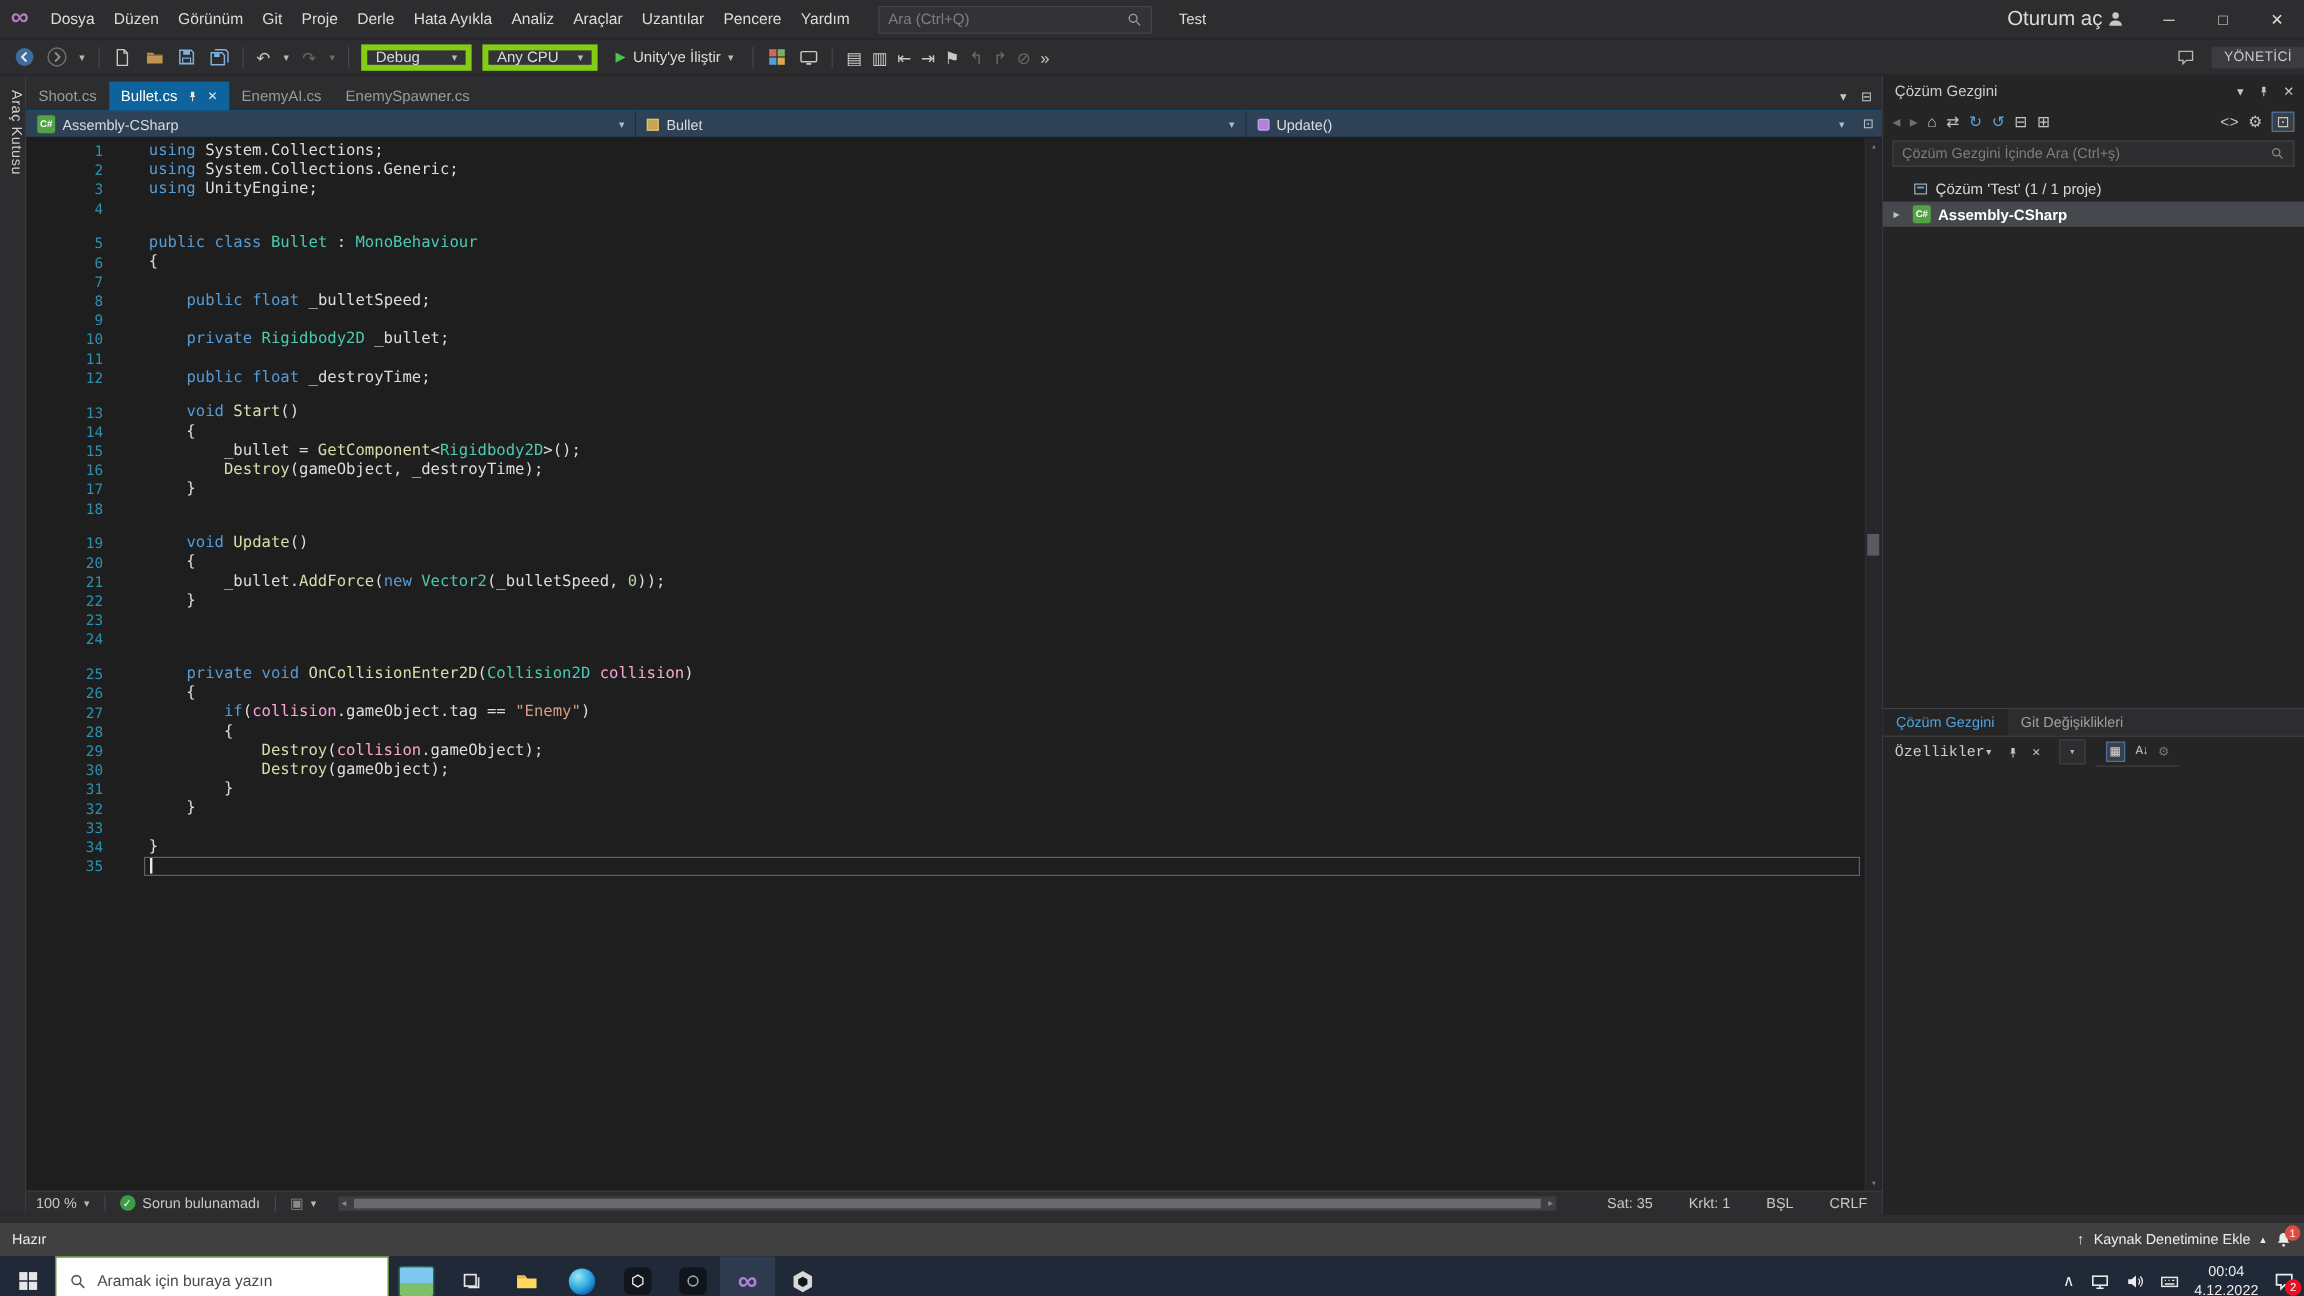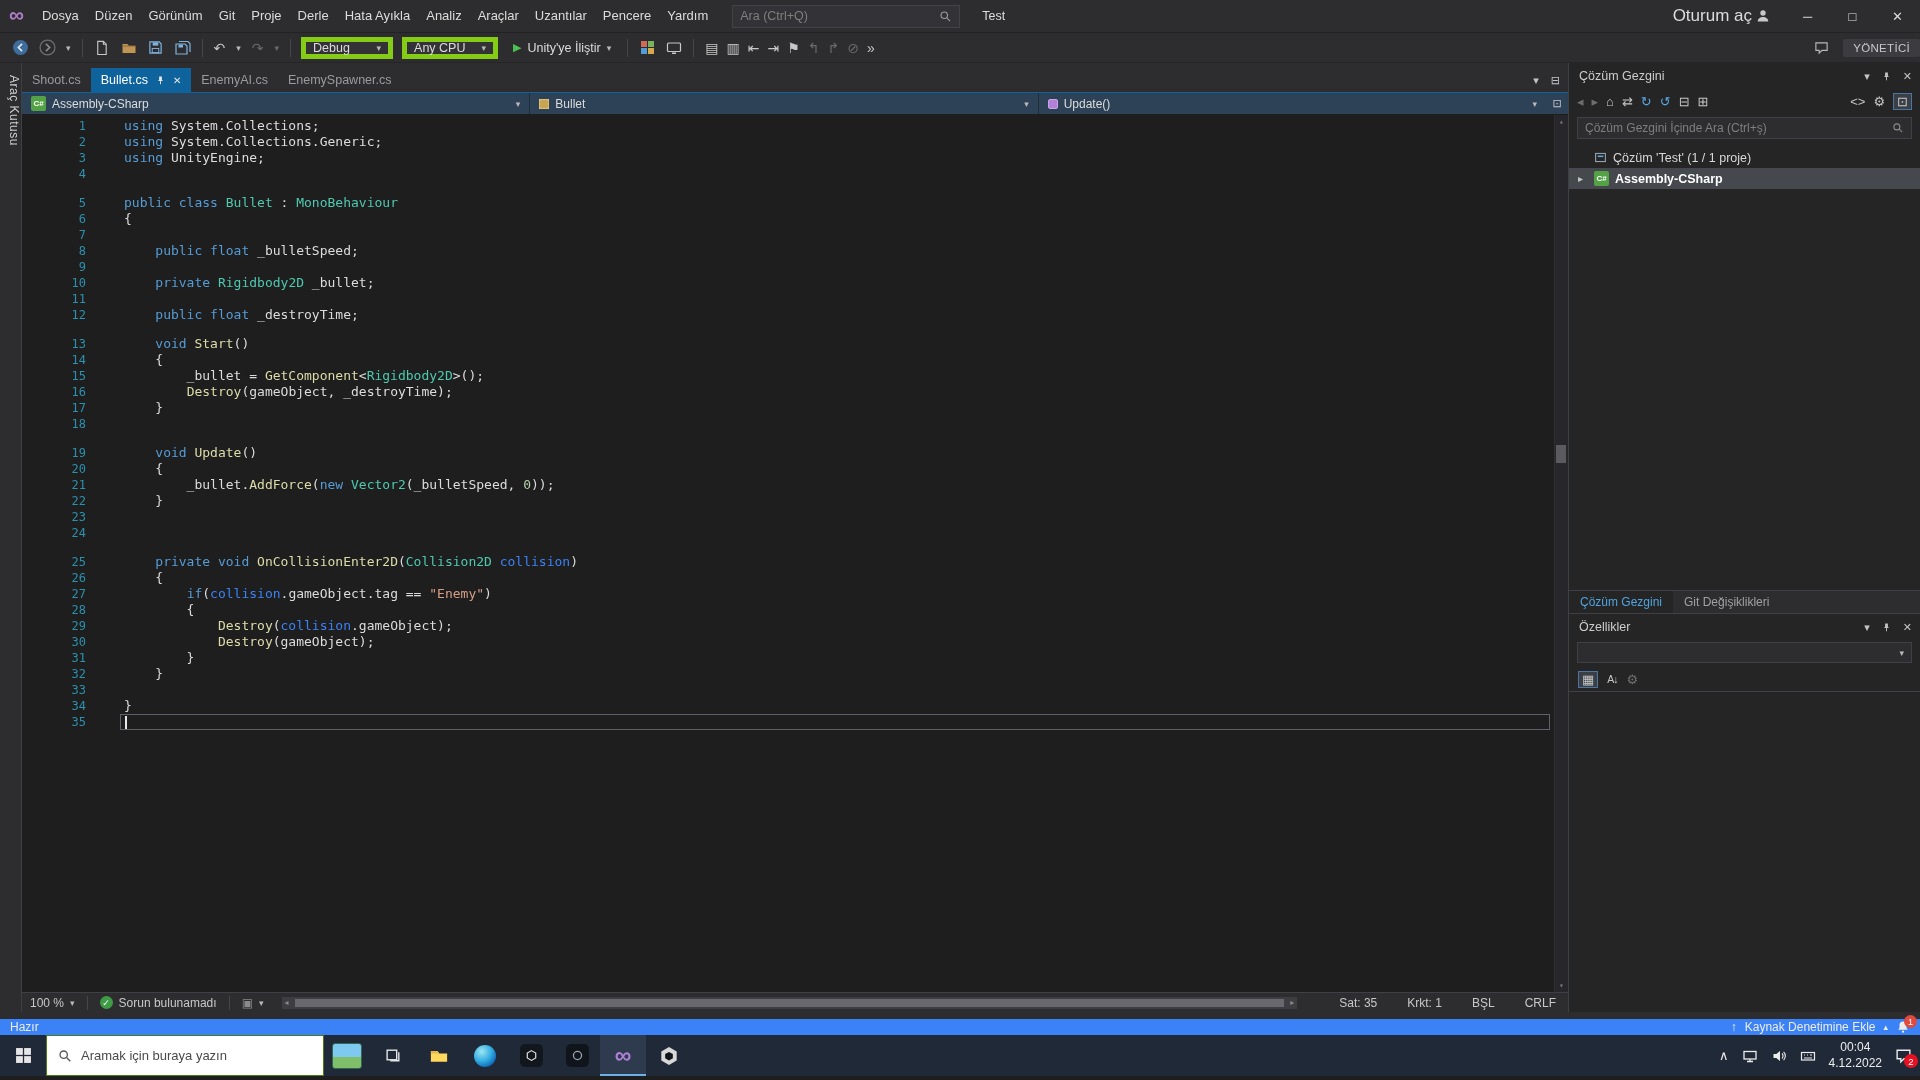--- a/index.html
+++ b/index.html
@@ -59,21 +59,21 @@
   
   .code-area { flex:1; background:#1E1E1E; position:relative; overflow:hidden; padding-top:3px;
                font-family:"DejaVu Sans Mono","Liberation Mono",monospace; }
   .code-line { display:flex; height:16px; line-height:16px; font-size:13px; white-space:pre; }
   .codelens-row { height:13px; }
   .ln { width:64px; min-width:64px; text-align:right; color:#2B91AF; font-size:12px; }
   .codetxt { flex:1; min-width:0; margin-left:34px; padding-left:4px; height:16px; }
   .current .codetxt { border:1px solid #60606A; margin-right:18px; }
   .caret-bar { display:inline-block; width:1.5px; height:13px; background:#E8E8E8; vertical-align:-2px; }
   .tk-k{color:#569CD6}.tk-t{color:#4EC9B0}.tk-m{color:#DCDCAA}.tk-s{color:#D69D85}
-  .tk-num{color:#B5CEA8}.tk-p{color:#DCDCDC}.tk-r{color:#3b82f6}
+  .tk-num{color:#B5CEA8}.tk-p{color:#DCDCDC}.tk-r{color:#f9a8d4}
   .vscroll { position:absolute; top:0; right:0; bottom:0; width:14px; background:#27272B; border-left:1px solid #2F2F33; display:flex; flex-direction:column; align-items:center; justify-content:space-between; color:#7A7A7A; font-size:8px; padding:2px 0; }
   .vthumb { position:absolute; top:330px; right:2px; width:10px; height:18px; background:#5A5A60; }
 
   .editor-status { height:20px; background:#2D2D30; border-top:1px solid #3F3F46; display:flex; align-items:center; font-size:12px; color:#C8C8C8; padding:0 12px 0 8px; gap:6px; }
   .es-sep { width:1px; height:14px; background:#46464A; margin:0 6px; }
   .ok-dot { width:13px; height:13px; min-width:13px; background:#3F9C46; border-radius:50%; color:#FFF; font-size:9px; display:flex; align-items:center; justify-content:center; }
   .hscroll { flex:1; height:12px; background:#3E3E42; margin:0 12px; position:relative; display:flex; align-items:center; justify-content:space-between; padding:0 3px; color:#8A8A8A; font-size:8px; }
   .hthumb { position:absolute; left:13px; right:13px; top:2px; bottom:2px; background:#68686E; }
   .stat-item { margin-left:24px; }
 
@@ -92,30 +92,30 @@
   .se-search .sp { flex:1; }
   .tree { flex:1; overflow:hidden; padding-top:3px; }
   .tree-row { height:21px; display:flex; align-items:center; gap:6px; padding-left:9px; color:#D8D8D8; }
   .tree-row.sel { background:#45494E; }
   .tree-row.sel .lbl { font-weight:bold; color:#FFFFFF; }
   .tw-arrow { color:#C5C5C5; font-size:10px; width:10px; }
   .se-tab-strip { height:23px; display:flex; background:#2D2D30; border-top:1px solid #3F3F46; }
   .se-tab { padding:0 11px; display:flex; align-items:center; font-size:12px; color:#A0A0A0; }
   .se-tab.active { background:#252526; color:#4FA3E0; }
 
-  .props { flex:1; display:flex; flex-direction:column; border-top:1px solid #3F3F46; }
+  .props { flex:1; display:flex; flex-direction:row; border-top:1px solid #3F3F46;font-family:Liberation Mono, monospace; }
   .props-combo { height:21px; margin:2px 8px 4px; background:#2D2D30; border:1px solid #3F3F46; display:flex; align-items:center; padding:0 7px; color:#C5C5C5; }
   .props-combo .sp { flex:1; }
   .props-toolbar { height:25px; display:flex; align-items:center; gap:9px; padding:0 9px; font-size:13px; border-bottom:1px solid #3F3F46; }
   .az { font-size:10.5px; letter-spacing:-1px; }
   .props-body { flex:1; }
 
   
   .win-bottom { height:7px; background:#2D2D30; }
-  .statusbar { height:16px; background:#3b82f6; display:flex; align-items:center; color:#ECECEC; font-size:12px; padding-left:10px; }
+  .statusbar { height:28px; background:#404040; display:flex; align-items:center; color:#ECECEC; font-size:12px; padding-left:10px; }
   .sb-right { margin-left:auto; display:flex; align-items:center; gap:8px; padding-right:10px; }
   .bell-wrap { position:relative; display:flex; }
   .badge { position:absolute; top:-5px; right:-7px; background:#E04A3F; color:#FFF; border-radius:50%; width:13px; height:13px; font-size:9px; display:flex; align-items:center; justify-content:center; }
 
   .taskbar { height:41px; background:#202938; display:flex; align-items:stretch; }
   .tb-slot { width:46px; display:flex; align-items:center; justify-content:center; position:relative; }
   .tb-slot.active { background:#2E3B4E; box-shadow: inset 0 -2px 0 #6CB2E8; }
   .tb-search { width:278px; background:#FFFFFF; display:flex; align-items:center; gap:9px; padding:0 11px; color:#4A4A4A; font-size:13px; border:1px solid #4d7c0f; }
   .vs-tb-logo { color:#B180D7; font-size:23px; font-weight:bold; }
   .widget-img { width:30px; height:26px; border-radius:3px; background:linear-gradient(#7EC9F0 0 55%, #7FBF6A 55% 100%); border:1px solid #365; }

